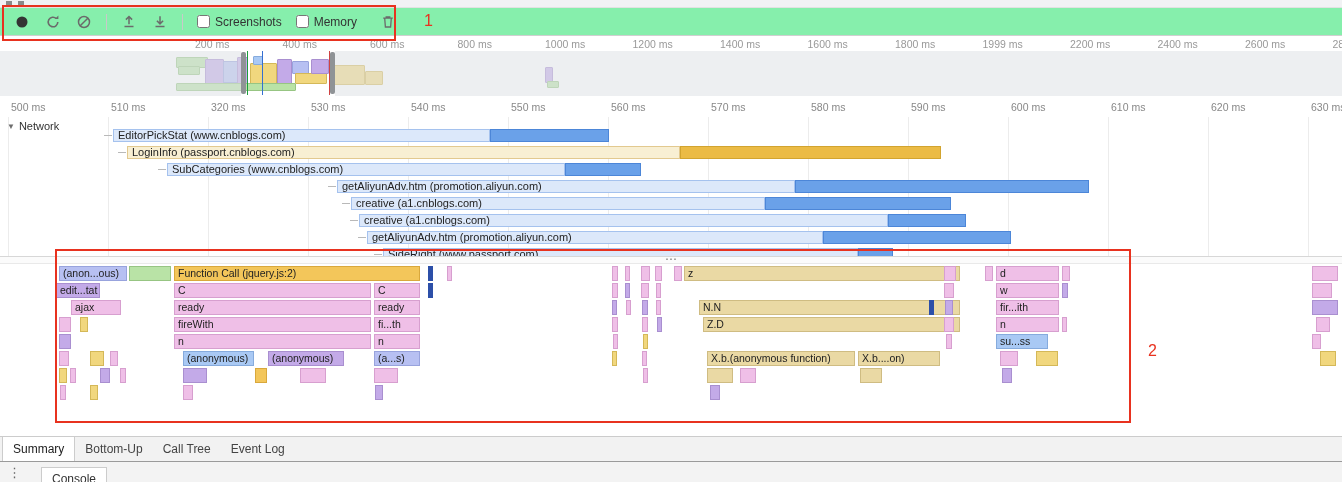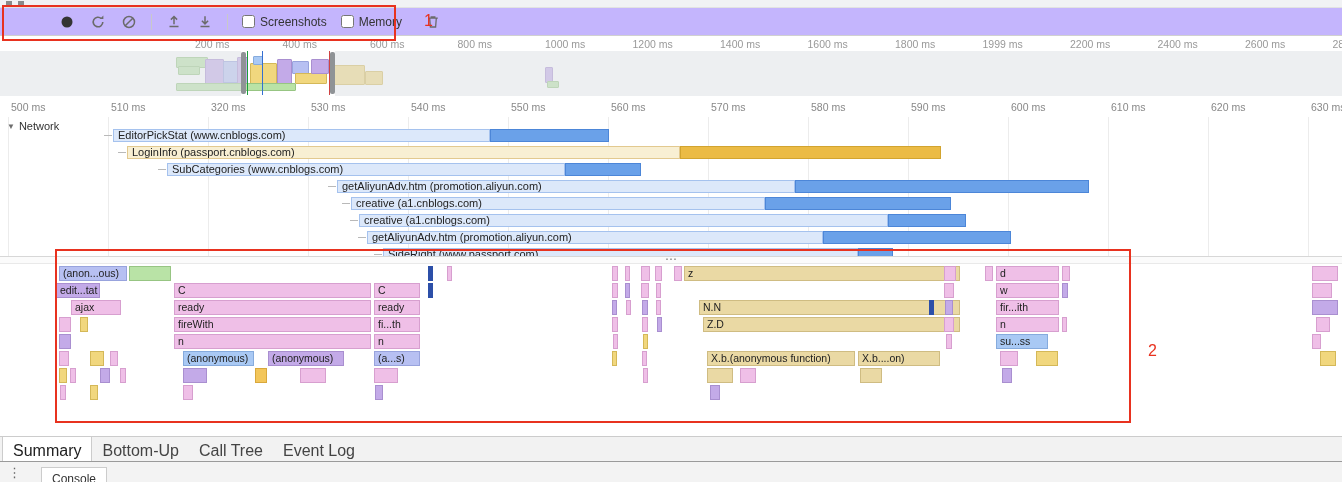--- a/index.html
+++ b/index.html
@@ -4,21 +4,21 @@
 <style>
   html,body{margin:0;padding:0;}
   body{width:1342px;height:482px;overflow:hidden;background:#fff;font-family:"Liberation Sans",sans-serif;}
   .screen{position:relative;width:1342px;height:482px;background:#fff;overflow:hidden;}
 
   
   .top-strip{position:absolute;left:0;top:0;width:100%;height:7px;background:#f1f2f4;border-bottom:1px solid #e2e2e2;}
   .mini-ico{position:absolute;top:1px;width:6px;height:5px;background:#8a8a8a;}
 
   
-  .toolbar{position:absolute;left:0;top:8px;width:100%;height:28px;background:#c4b5fd;border-bottom:1px solid #d0d0d0;display:flex;align-items:center;box-sizing:border-box;padding-left:45px;}
+  .toolbar{position:absolute;left:0;top:8px;width:100%;height:28px;background:#86efac;border-bottom:1px solid #d0d0d0;display:flex;align-items:center;box-sizing:border-box;}
   .tb{background:none;border:none;padding:0;margin:0 0 0 13px;width:18px;height:18px;display:flex;align-items:center;justify-content:center;cursor:pointer;}
   .sep{width:1px;height:16px;background:#c9c9c9;margin-left:13px;}
   .chk{display:flex;align-items:center;margin-left:14px;font-size:12px;color:#333;cursor:pointer;}
   .chk input{width:13px;height:13px;margin:0 5px 0 0;}
 
   
   .overview{position:absolute;left:0;top:37px;width:100%;height:60px;background:#fff;border-bottom:1px solid #c9c9c9;}
   .ov-tick{position:absolute;top:1px;font-size:10.5px;color:#999;white-space:nowrap;}
   .ov-chart{position:absolute;left:0;top:14px;width:100%;height:45px;overflow:hidden;}
   .ov-block{position:absolute;border-radius:1px;}
@@ -56,21 +56,21 @@
   .c-lav{background:#b7c0f2;border:1px solid #98a3dd;}
   .c-blue{background:#a9c9f4;border:1px solid #86abdd;}
   .c-green{background:#b9e3a6;border:1px solid #97c583;}
   .c-orange{background:#f3c65a;border:1px solid #d9a83c;}
   .c-yellow{background:#f1d77e;border:1px solid #d4b858;}
   .c-tan{background:#ead9a4;border:1px solid #cfbc82;}
   .c-navy{background:#2c4fa8;border:1px solid #2c4fa8;}
 
   
   .tabbar{position:absolute;left:0;top:436px;width:100%;height:25px;background:#f2f2f2;border-top:1px solid #ccc;display:flex;align-items:stretch;padding-left:2px;box-sizing:border-box;}
-  .dtab{padding:5px 10px 0;font-size:16px;color:#444;cursor:pointer;}
+  .dtab{padding:5px 10px 0;font-size:12px;color:#444;cursor:pointer;}
   .dtab.sel{background:#fff;border-left:1px solid #ccc;border-right:1px solid #ccc;color:#222;}
 
   
   .drawer{position:absolute;left:0;top:461px;width:100%;height:21px;background:#f3f3f3;border-top:1px solid #9a9a9a;display:flex;align-items:flex-start;box-sizing:border-box;}
   .kebab{font-size:13px;color:#666;margin:3px 8px 0 8px;cursor:pointer;}
   .drawer-tab{background:#fff;border:1px solid #ccc;border-bottom:none;font-size:12px;color:#333;padding:4px 10px 4px;margin-left:12px;margin-top:5px;cursor:pointer;}
 
   
   .anno{position:absolute;border:2px solid #e8321f;z-index:20;pointer-events:none;}
   .anno-label{position:absolute;color:#e8321f;font-size:16px;z-index:20;pointer-events:none;}
@@ -270,20 +270,21 @@
       </div>
   </div>
 
   <div class="divider">
     <span>⋯</span>
   </div>
 
   <div class="flame" id="flame-blocks">
       <div class="fblock c-lav" style="left: 59px; top: 2px; width: 68px;">(anon...ous)</div>
       <div class="fblock c-green" style="left: 129px; top: 2px; width: 42px;"></div>
+      <div class="fblock c-orange" style="left: 174px; top: 2px; width: 246px;">Function Call (jquery.js:2)</div>
       <div class="fblock c-purple" style="left: 56px; top: 19px; width: 44px;">edit...tat</div>
       <div class="fblock c-pink" style="left: 174px; top: 19px; width: 197px;">C</div>
       <div class="fblock c-pink" style="left: 374px; top: 19px; width: 46px;">C</div>
       <div class="fblock c-pink" style="left: 71px; top: 36px; width: 50px;">ajax</div>
       <div class="fblock c-pink" style="left: 174px; top: 36px; width: 197px;">ready</div>
       <div class="fblock c-pink" style="left: 374px; top: 36px; width: 46px;">ready</div>
       <div class="fblock c-pink" style="left: 59px; top: 53px; width: 12px;"></div>
       <div class="fblock c-yellow" style="left: 80px; top: 53px; width: 8px;"></div>
       <div class="fblock c-pink" style="left: 174px; top: 53px; width: 197px;">fireWith</div>
       <div class="fblock c-pink" style="left: 374px; top: 53px; width: 46px;">fi...th</div>

